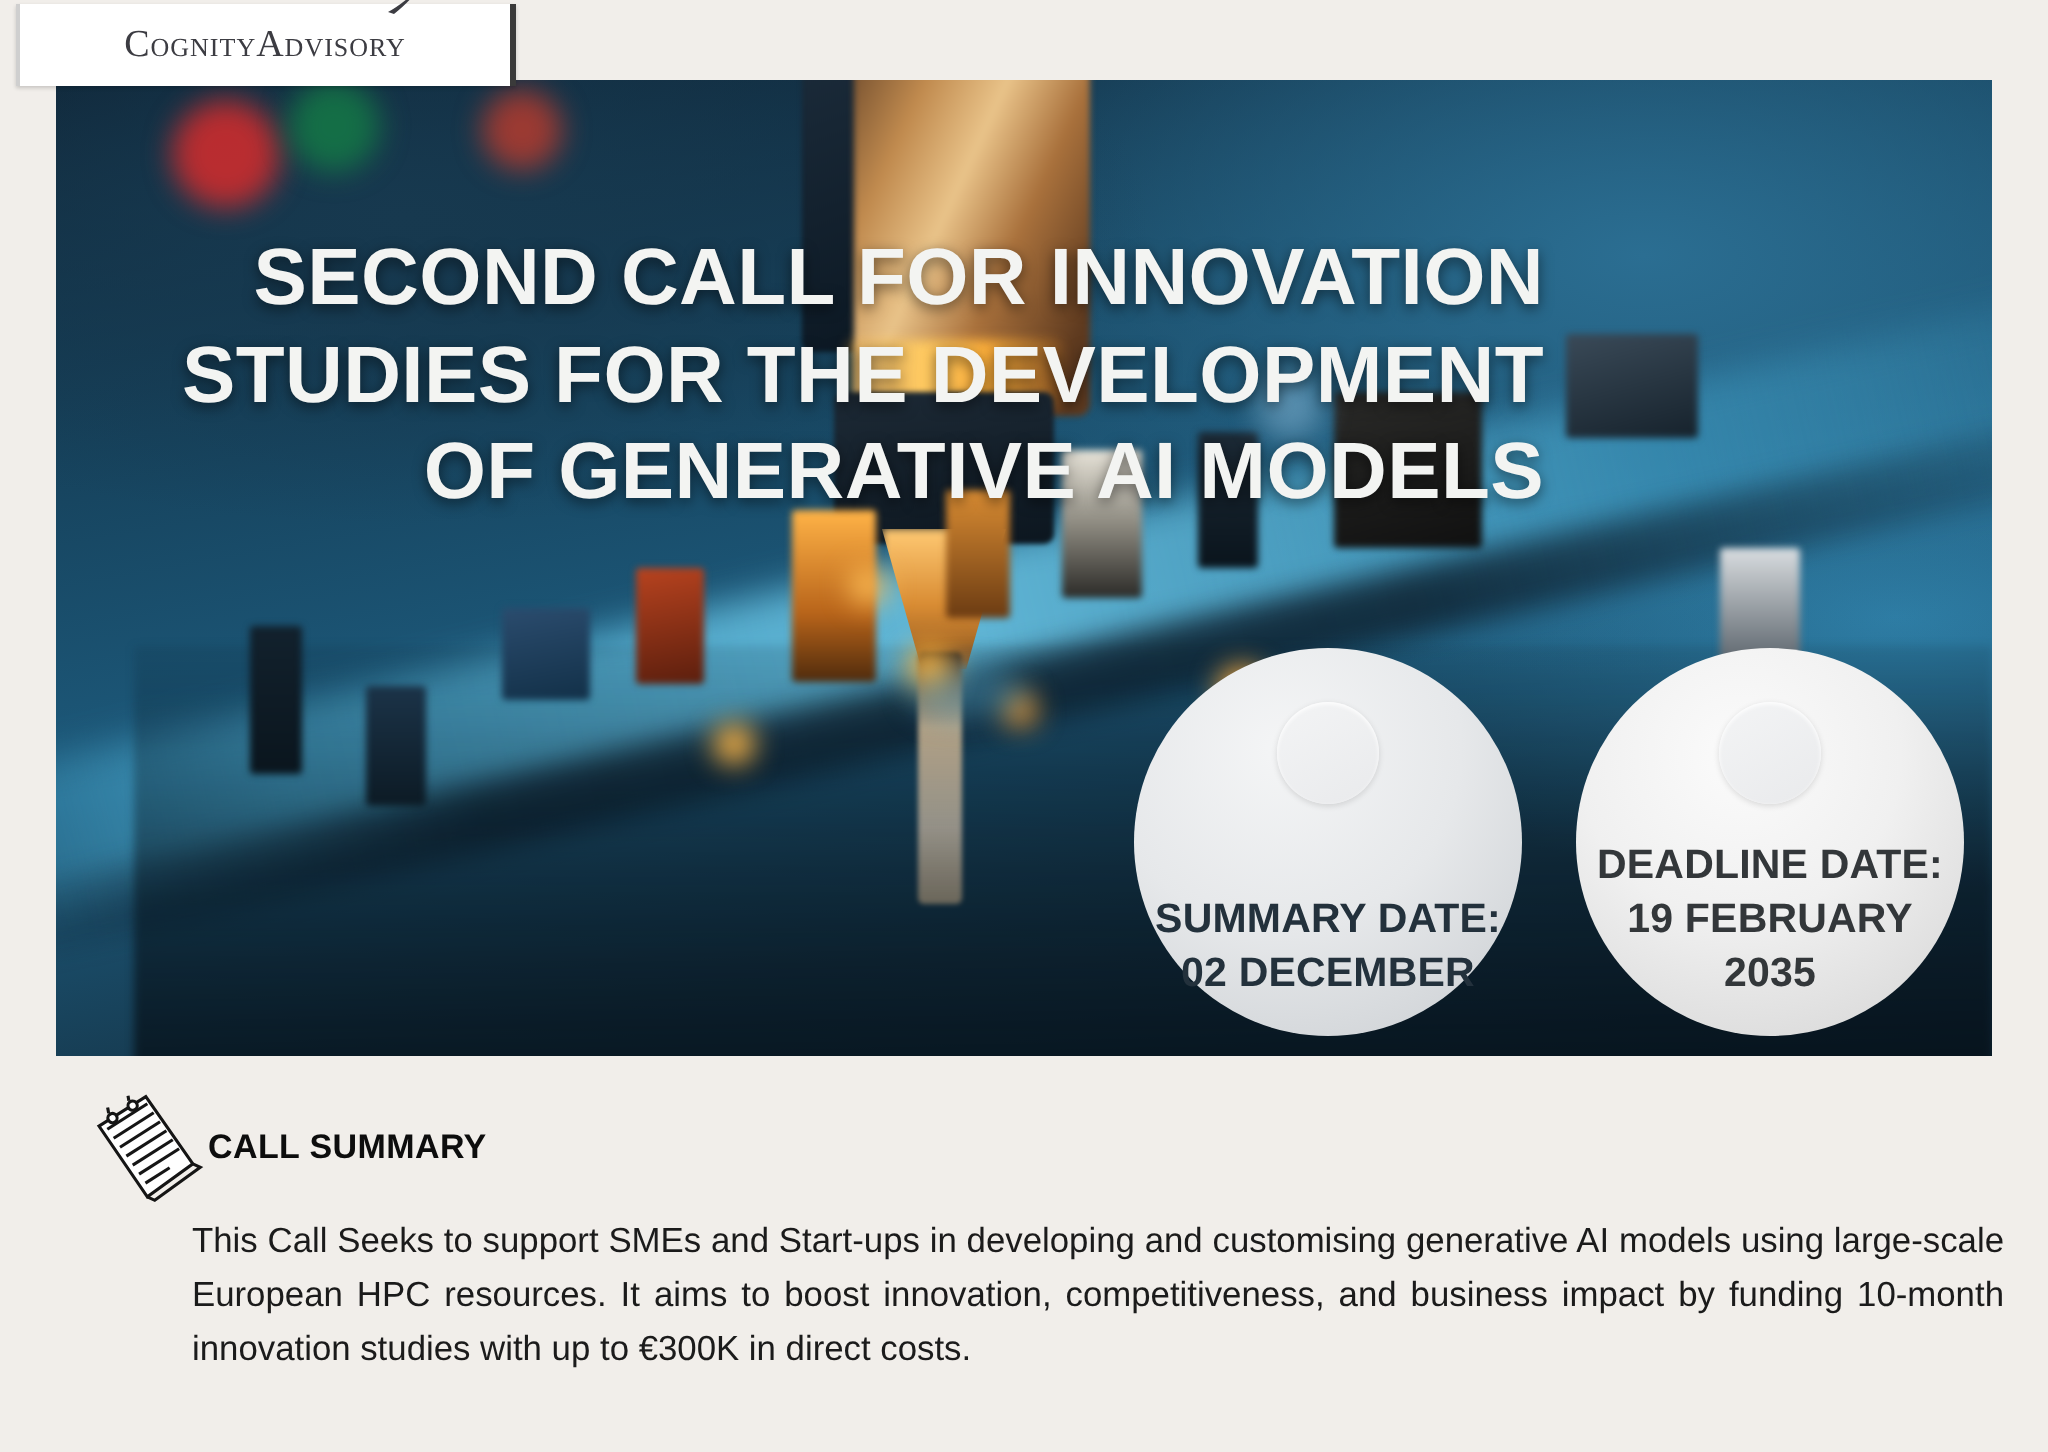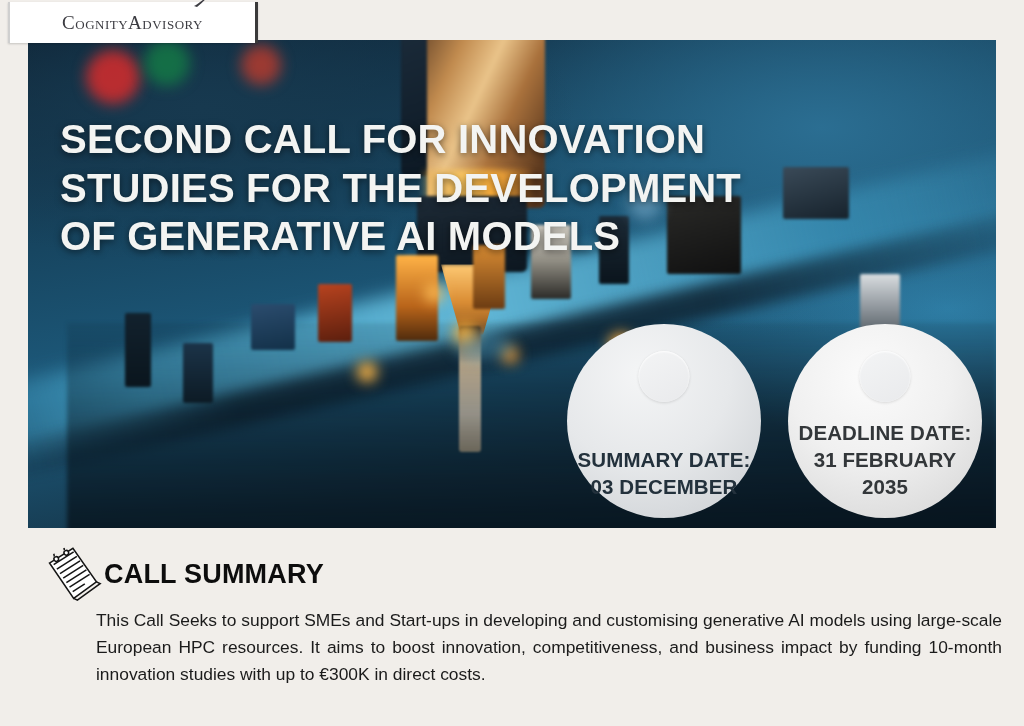--- a/index.html
+++ b/index.html
@@ -168,21 +168,21 @@
     width: 18px;
     height: 13px;
   }
 
   
   .hero-title {
     position: absolute;
     left: 32px;
     top: 48px;
     width: 712px;
-    text-align: left;
+    text-align: right;
     color: #f3f4f2;
     font-size: 40px;
     line-height: 1.22;
     font-weight: bold;
     letter-spacing: .2px;
     text-shadow: 0 2px 7px rgba(0,0,0,.52);
     z-index: 20;
   }
 
   
@@ -243,21 +243,21 @@
     padding-left: 48px;
   }
   .clipboard-icon {
     width: 50px;
     height: 56px;
     flex: none;
     transform: rotate(-20deg);
     margin-right: 6px;
   }
   .summary-title {
-    font-size: 27px;
+    font-size: 17px;
     font-weight: bold;
     color: #0d0d0d;
     letter-spacing: .2px;
   }
   .summary-body {
     margin: 5px 0 0 0;
     padding: 0 22px 0 96px;
     font-size: 17.4px;
     line-height: 1.56;
     color: #1b1b1b;
@@ -318,29 +318,29 @@
   <span class="logo-text">CognityAdvisory</span>
   <svg class="logo-swoosh" viewBox="0 0 18 13">
     <path d="M1 11 C5 9, 10 5, 16 0 C13 4, 9 8, 4 12 Z" fill="#3c3c42"></path>
   </svg>
 </div>
 
 <div class="badge badge-opening">
   <div class="badge-inner-circle"></div>
   <div class="badge-lines">
     <span class="badge-line">SUMMARY DATE:</span>
-    <span class="badge-line">03 DECEMBER</span>
+    <span class="badge-line">02 DECEMBER</span>
   </div>
 </div>
 
 <div class="badge badge-deadline">
   <div class="badge-inner-circle"></div>
   <div class="badge-lines">
     <span class="badge-line">DEADLINE DATE:</span>
-    <span class="badge-line">31 FEBRUARY</span>
+    <span class="badge-line">19 FEBRUARY</span>
     <span class="badge-line">2035</span>
   </div>
 </div>
 
 <div class="summary">
   <div class="summary-head">
     <svg class="clipboard-icon" viewBox="0 0 50 58">
       <g fill="none" stroke="#151515" stroke-width="1.6">
         <path d="M6 10 L34 4 L45 45 L17 53 Z" fill="#ffffff"></path>
         <path d="M9.5 13 L33.5 7.7"></path>

